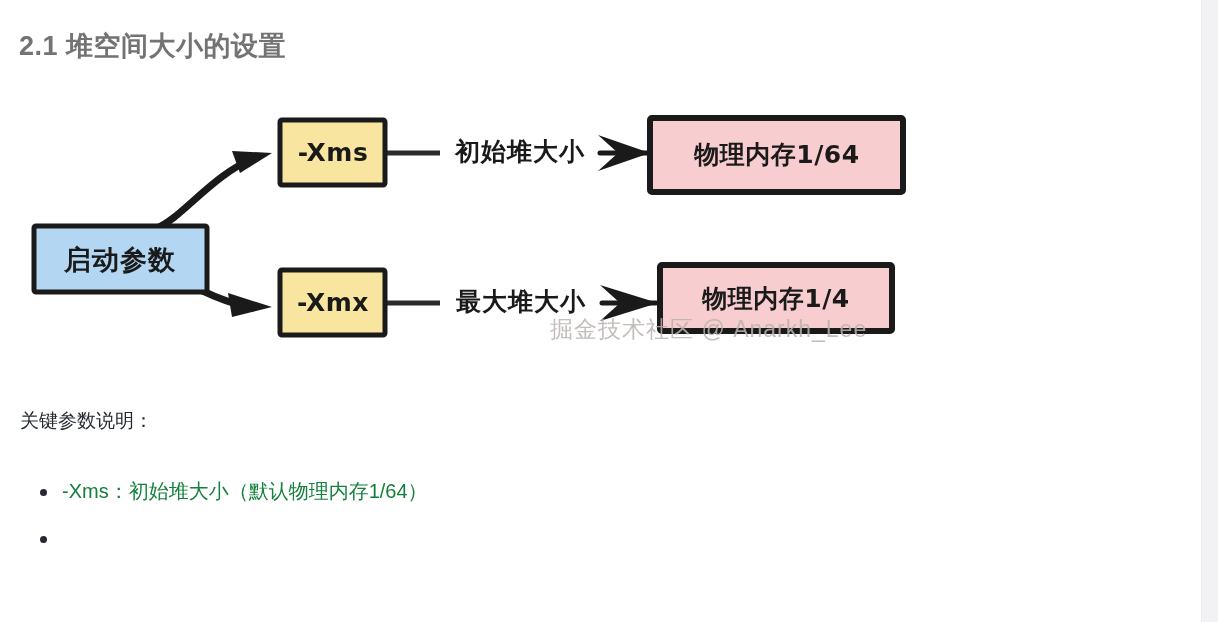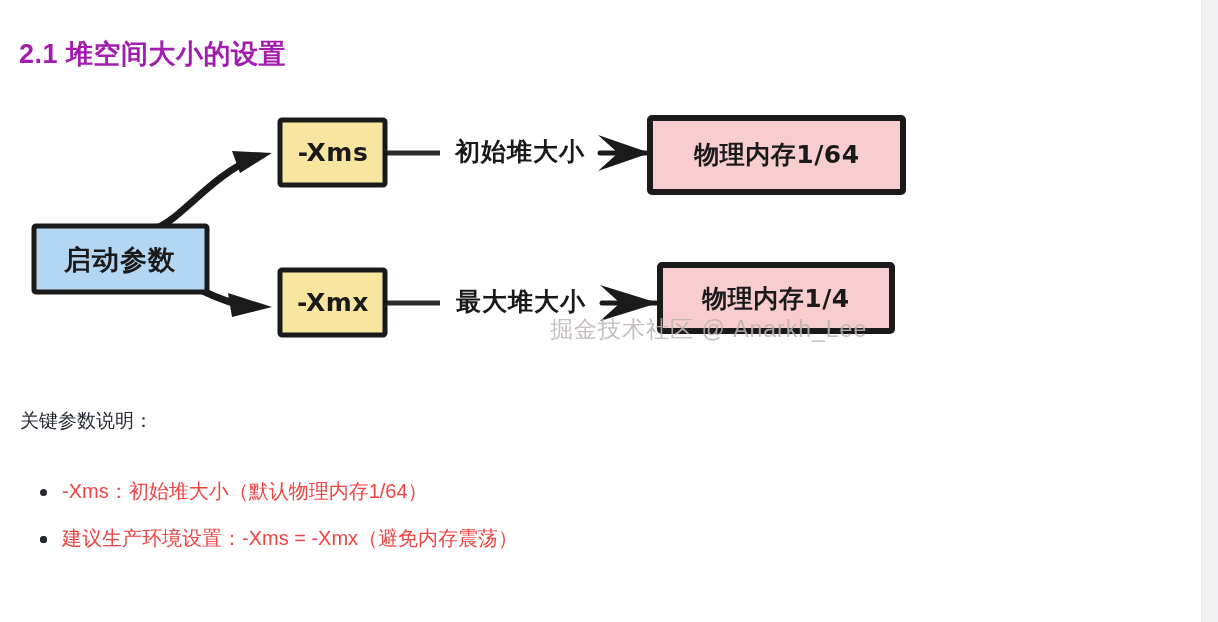--- a/index.html
+++ b/index.html
@@ -36,25 +36,25 @@
     height: 622px;
     background: #f2f2f4;
     border-left: 1px solid #ececed;
     box-sizing: border-box;
   }
 
   
   .page-title {
     position: absolute;
     left: 19px;
-    top: 18px;
+    top: 10px;
     font-size: 27px;
     font-weight: bold;
     letter-spacing: 0.5px;
-    color: #a21caf;
+    color: #737373;
     white-space: nowrap;
   }
 
   
   .diagram {
     position: absolute;
     left: 0;
     top: 95px;
     width: 1000px;
     height: 290px;
@@ -109,21 +109,21 @@
     margin: 0;
     padding: 0;
     list-style: none;
   }
   .bullet-list li {
     position: relative;
     padding-left: 42px;
     margin-bottom: 20px;
     font-size: 20px;
     line-height: 27px;
-    color: #ef4444;
+    color: #15803d;
     white-space: nowrap;
   }
   .bullet-list li:last-child { margin-bottom: 0; }
   .bullet-dot {
     position: absolute;
     left: 20px;
     top: 11px;
     width: 7px;
     height: 7px;
     border-radius: 50%;
@@ -201,21 +201,17 @@
   <div class="lead-text">关键参数说明：</div>
 
   <ul class="bullet-list">
     <li>
       <span class="bullet-dot"></span>
       <span>-Xms：初始堆大小（默认物理内存1/64）</span>
     </li>
     <li>
       <span class="bullet-dot"></span>
     </li>
-    <li>
-      <span class="bullet-dot"></span>
-      <span>建议生产环境设置：-Xms = -Xmx（避免内存震荡）</span>
-    </li>
   </ul>
 
 </div>
 
 <div class="scrollbar-track"></div>
 
 </body></html>

